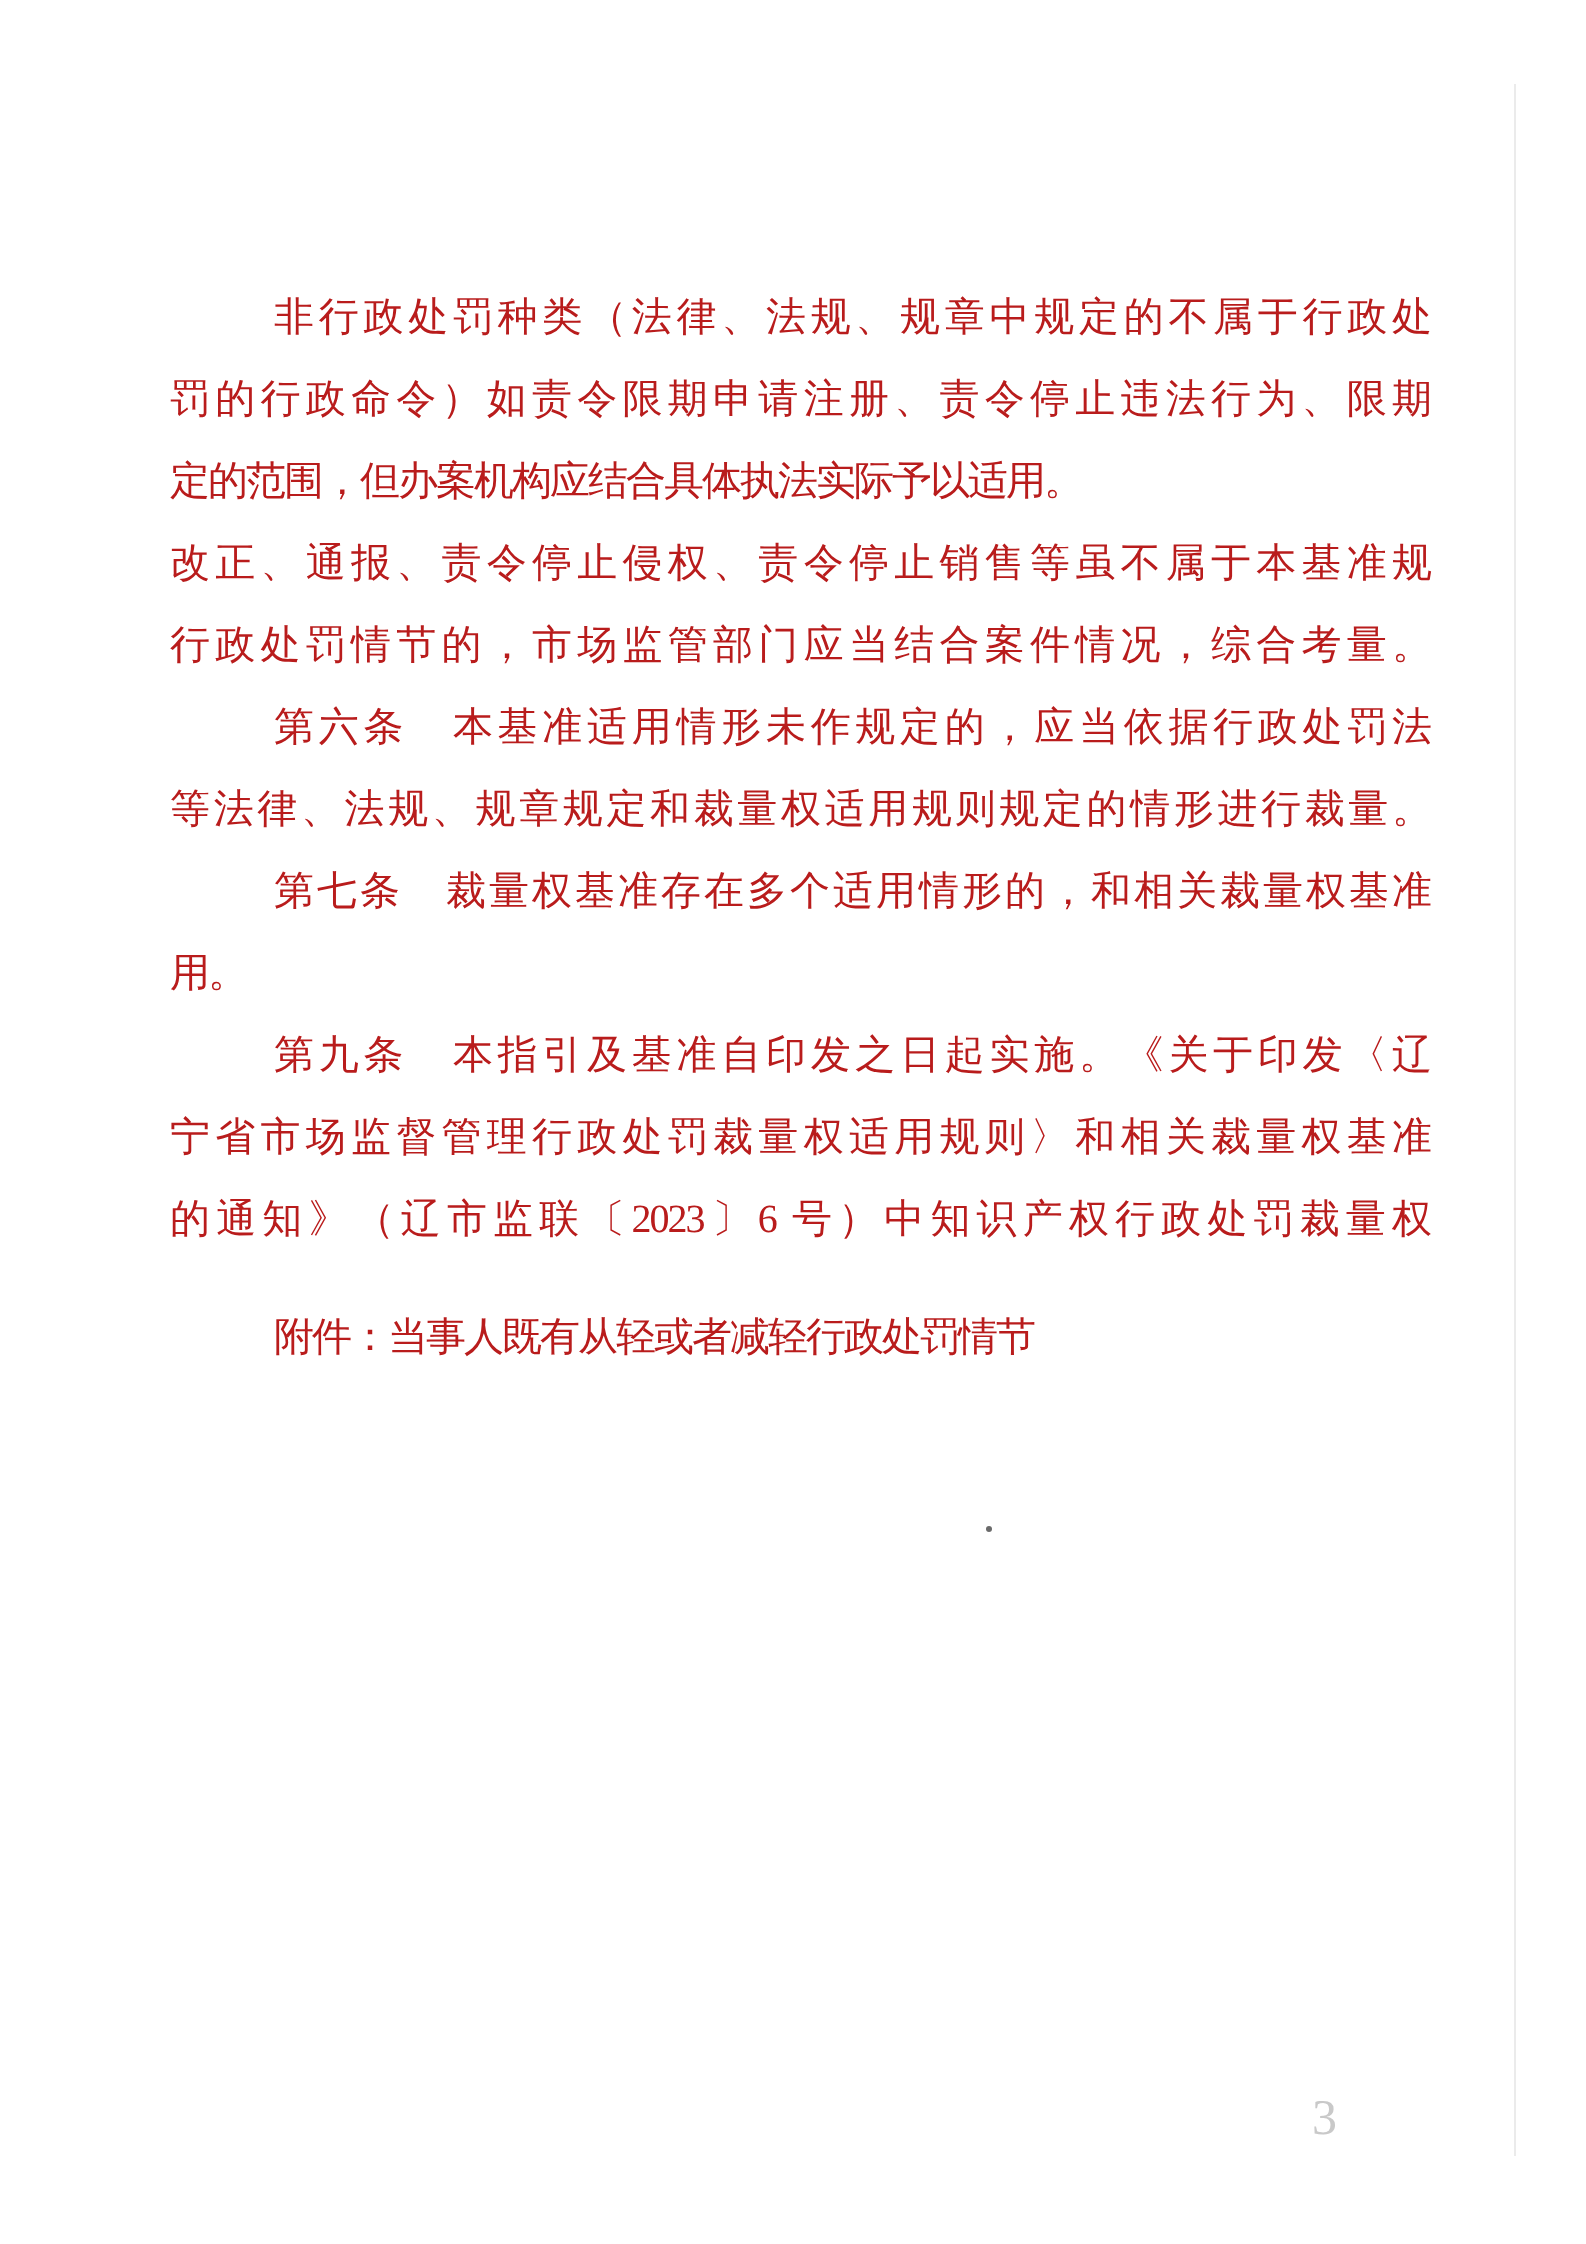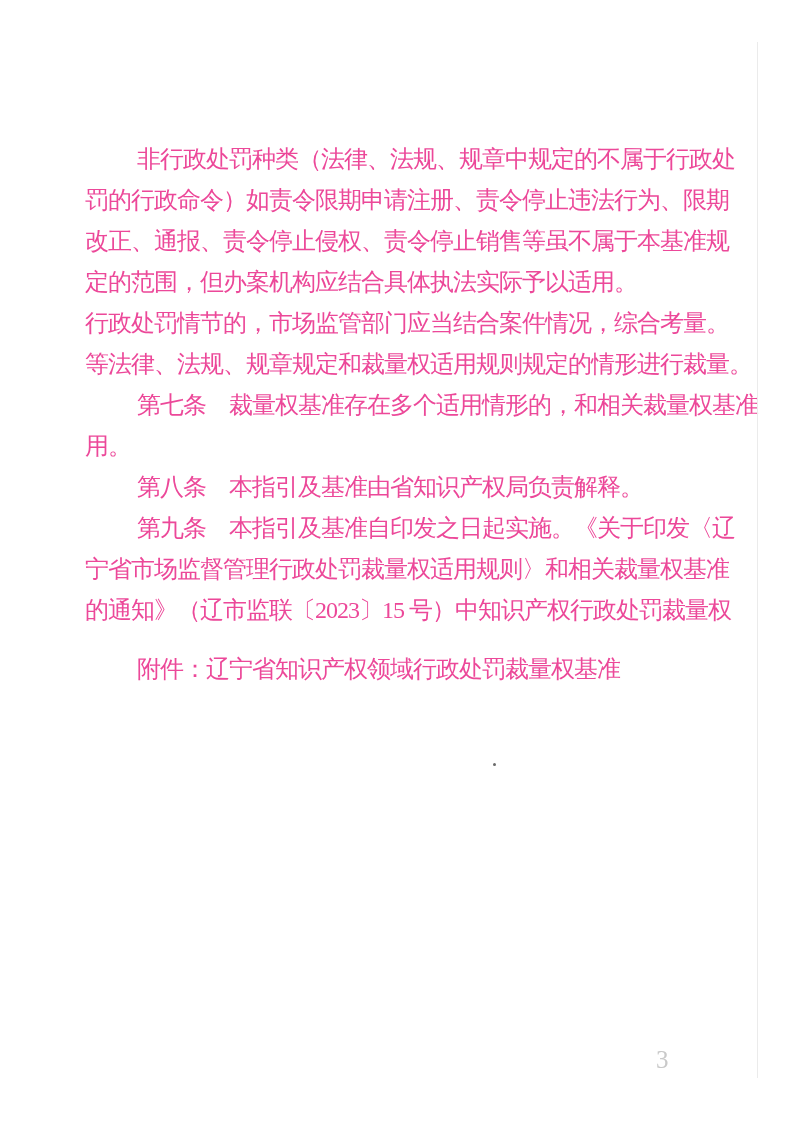--- a/index.html
+++ b/index.html
@@ -13,22 +13,22 @@
     height: 1122px;
     background: #ffffff;
     overflow: hidden;
     font-family: "Liberation Serif", "DejaVu Serif", serif;
   }
   .text-block {
     position: absolute;
     left: 85px;
     top: 139px;
     width: 630px;
-    color: #ec4899;
-    font-size: 24px;
+    color: #b91c1c;
+    font-size: 20px;
     letter-spacing: -1px;
     line-height: 41px;
   }
   .line {
     white-space: nowrap;
     text-align: left;
   }
   .line.indent {
     text-indent: 52px;
   }
@@ -66,30 +66,30 @@
   }
 </style>
 </head>
 <body>
 
 <div class="page">
 
   <div class="text-block">
     <div class="line indent fill">非行政处罚种类（法律、法规、规章中规定的不属于行政处</div>
     <div class="line fill">罚的行政命令）如责令限期申请注册、责令停止违法行为、限期</div>
+    <div class="line">定的范围，但办案机构应结合具体执法实际予以适用。</div>
     <div class="line fill">改正、通报、责令停止侵权、责令停止销售等虽不属于本基准规</div>
-    <div class="line">定的范围，但办案机构应结合具体执法实际予以适用。</div>
     <div class="line fill">行政处罚情节的，市场监管部门应当结合案件情况，综合考量。</div>
+    <div class="line indent fill">第六条　本基准适用情形未作规定的，应当依据行政处罚法</div>
     <div class="line fill">等法律、法规、规章规定和裁量权适用规则规定的情形进行裁量。</div>
     <div class="line indent fill">第七条　裁量权基准存在多个适用情形的，和相关裁量权基准</div>
     <div class="line">用。</div>
-    <div class="line indent">第八条　本指引及基准由省知识产权局负责解释。</div>
     <div class="line indent fill">第九条　本指引及基准自印发之日起实施。《关于印发〈辽</div>
     <div class="line fill">宁省市场监督管理行政处罚裁量权适用规则〉和相关裁量权基准</div>
-    <div class="line fill">的通知》（辽市监联〔2023〕15 号）中知识产权行政处罚裁量权</div>
-    <div class="line indent attachment-line">附件：辽宁省知识产权领域行政处罚裁量权基准</div>
+    <div class="line fill">的通知》（辽市监联〔2023〕6 号）中知识产权行政处罚裁量权</div>
+    <div class="line indent attachment-line">附件：当事人既有从轻或者减轻行政处罚情节</div>
   </div>
 
   <div class="speck-artifact"></div>
   <div class="scan-line-artifact"></div>
   <div class="page-number">3</div>
 
 </div>
 
 </body></html>

